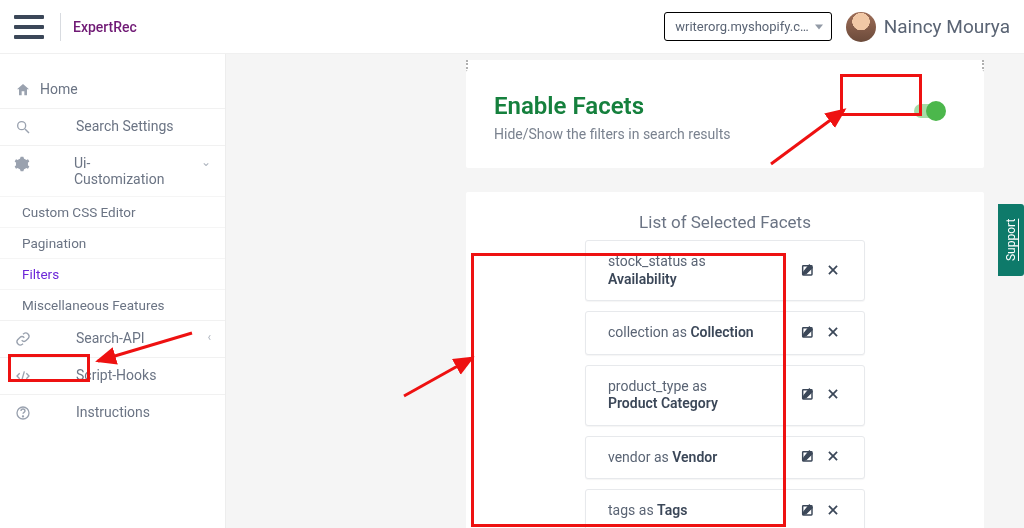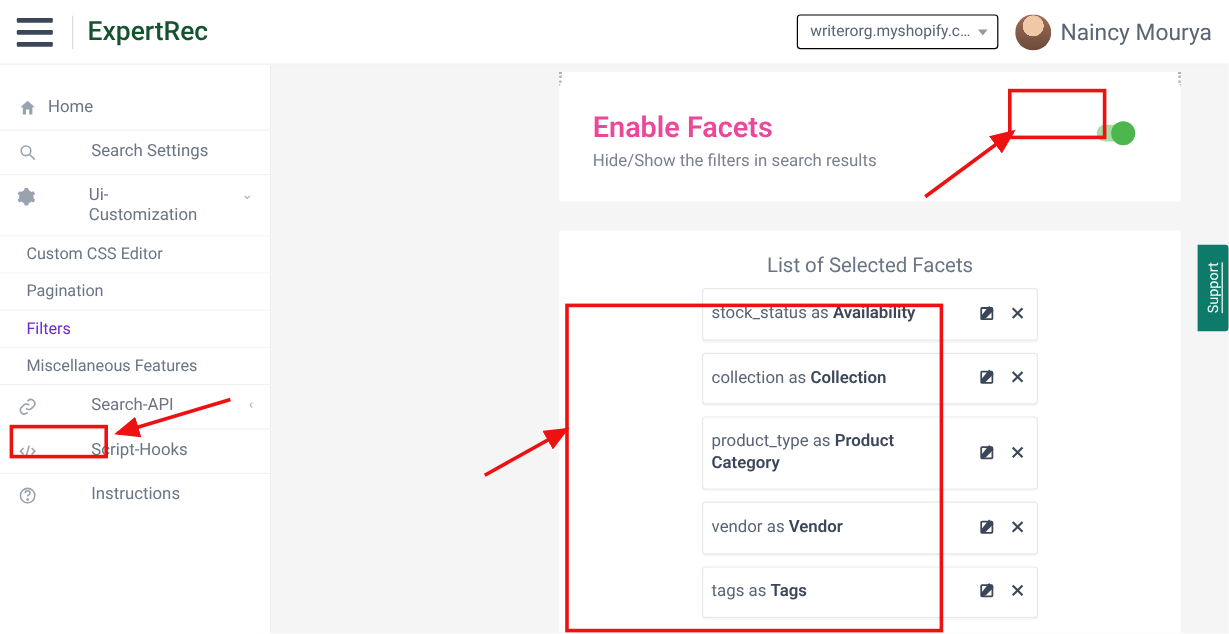--- a/index.html
+++ b/index.html
@@ -3,21 +3,21 @@
 <meta charset="utf-8">
 <style>
   * { box-sizing: border-box; margin: 0; padding: 0; }
   html, body { width: 1024px; height: 528px; font-family: -apple-system, BlinkMacSystemFont, "Segoe UI", Roboto, sans-serif; color: #5a6474; background: #fff; overflow: hidden; }
 
   
   .topbar { position: relative; height: 54px; border-bottom: 1px solid #f0f0f0; display: flex; align-items: center; padding: 0 14px; }
   .hamburger { width: 30px; height: 24px; display: flex; flex-direction: column; justify-content: space-between; cursor: pointer; }
   .hamburger span { height: 4px; background: #3b4758; border-radius: 1px; }
   .brand-sep { width: 1px; height: 28px; background: #d8dbe0; margin: 0 12px 0 16px; }
-  .brand { font-size: 22px; font-weight: 500; color: #14532d; }
+  .brand { font-size: 14px; font-weight: 500; color: #701a75; }
   .top-spacer { flex: 1; }
   .store-selector { font-size: 13px; color: #5a6474; border: 1px solid #000000; border-radius: 3px; padding: 6px 22px 6px 10px; position: relative; cursor: pointer; margin-right: 14px; }
   .store-selector::after { content: ""; position: absolute; right: 8px; top: 50%; border-left: 4px solid transparent; border-right: 4px solid transparent; border-top: 5px solid #929aa6; transform: translateY(-50%); }
   .avatar { width: 30px; height: 30px; border-radius: 50%; background: radial-gradient(circle at 50% 32%, #f1c8a6 0 34%, transparent 35%), linear-gradient(#9e6e58, #6b4a3a); margin-right: 8px; }
   .username { font-size: 19px; color: #5a6474; }
 
   
   .shell { display: flex; height: calc(528px - 54px); }
 
   
@@ -31,30 +31,30 @@
 
   
   .main { flex: 1; background: #f5f5f5; position: relative; overflow: hidden; }
 
   
   .dotted-strip { position: absolute; left: 240px; right: 40px; top: 6px; height: 12px; border: 2px dotted #b0b0b0; border-top: none; background: #fff; }
 
   
   .card { background: #fff; border-radius: 2px; box-shadow: 0 0 0 rgba(0,0,0,0); }
   .enable-card { position: absolute; left: 240px; right: 40px; top: 16px; padding: 22px 28px 26px; }
-  .enable-title { font-size: 24px; font-weight: 600; color: #ec4899; margin-bottom: 6px; }
+  .enable-title { font-size: 24px; font-weight: 600; color: #15803d; margin-bottom: 6px; }
   .enable-sub   { font-size: 14px; color: #7a828f; }
   .toggle { position: absolute; right: 40px; top: 34px; width: 30px; height: 14px; background: #a7dca7; border-radius: 8px; }
   .toggle::after { content: ""; position: absolute; right: -2px; top: -3px; width: 20px; height: 20px; border-radius: 50%; background: #4cb74c; }
 
   
   .facets-card { position: absolute; left: 240px; right: 40px; top: 138px; bottom: -40px; padding: 20px 28px 40px; }
   .facets-heading { text-align: center; font-size: 17px; color: #6b7484; margin-bottom: 8px; }
   .facets-list { width: 280px; margin: 0 auto; }
-  .facet-row { display: flex; align-items: center; border: 1px solid #e7e9ec; border-radius: 3px; padding: 12px 7px; margin-bottom: 10px; background: #fff; box-shadow: 0 1px 1px rgba(0,0,0,0.04); gap: 42px; }
+  .facet-row { display: flex; align-items: center; border: 1px solid #e7e9ec; border-radius: 3px; padding: 12px 22px; margin-bottom: 10px; background: #fff; box-shadow: 0 1px 1px rgba(0,0,0,0.04); gap: 42px; }
   .facet-text { font-size: 14px; color: #5a6474; line-height: 1.25; }
   .facet-text .as { }
   .facet-text .alias { font-weight: 600; color: #3b4758; }
   .facet-actions { margin-left: auto; display: flex; gap: 10px; }
   .facet-actions .ico { width: 16px; height: 16px; color: #3b4758; cursor: pointer; }
 
   
   .red-box { position: absolute; border: 3px solid #e11; pointer-events: none; }
   .red-arrow { position: absolute; pointer-events: none; }
 

